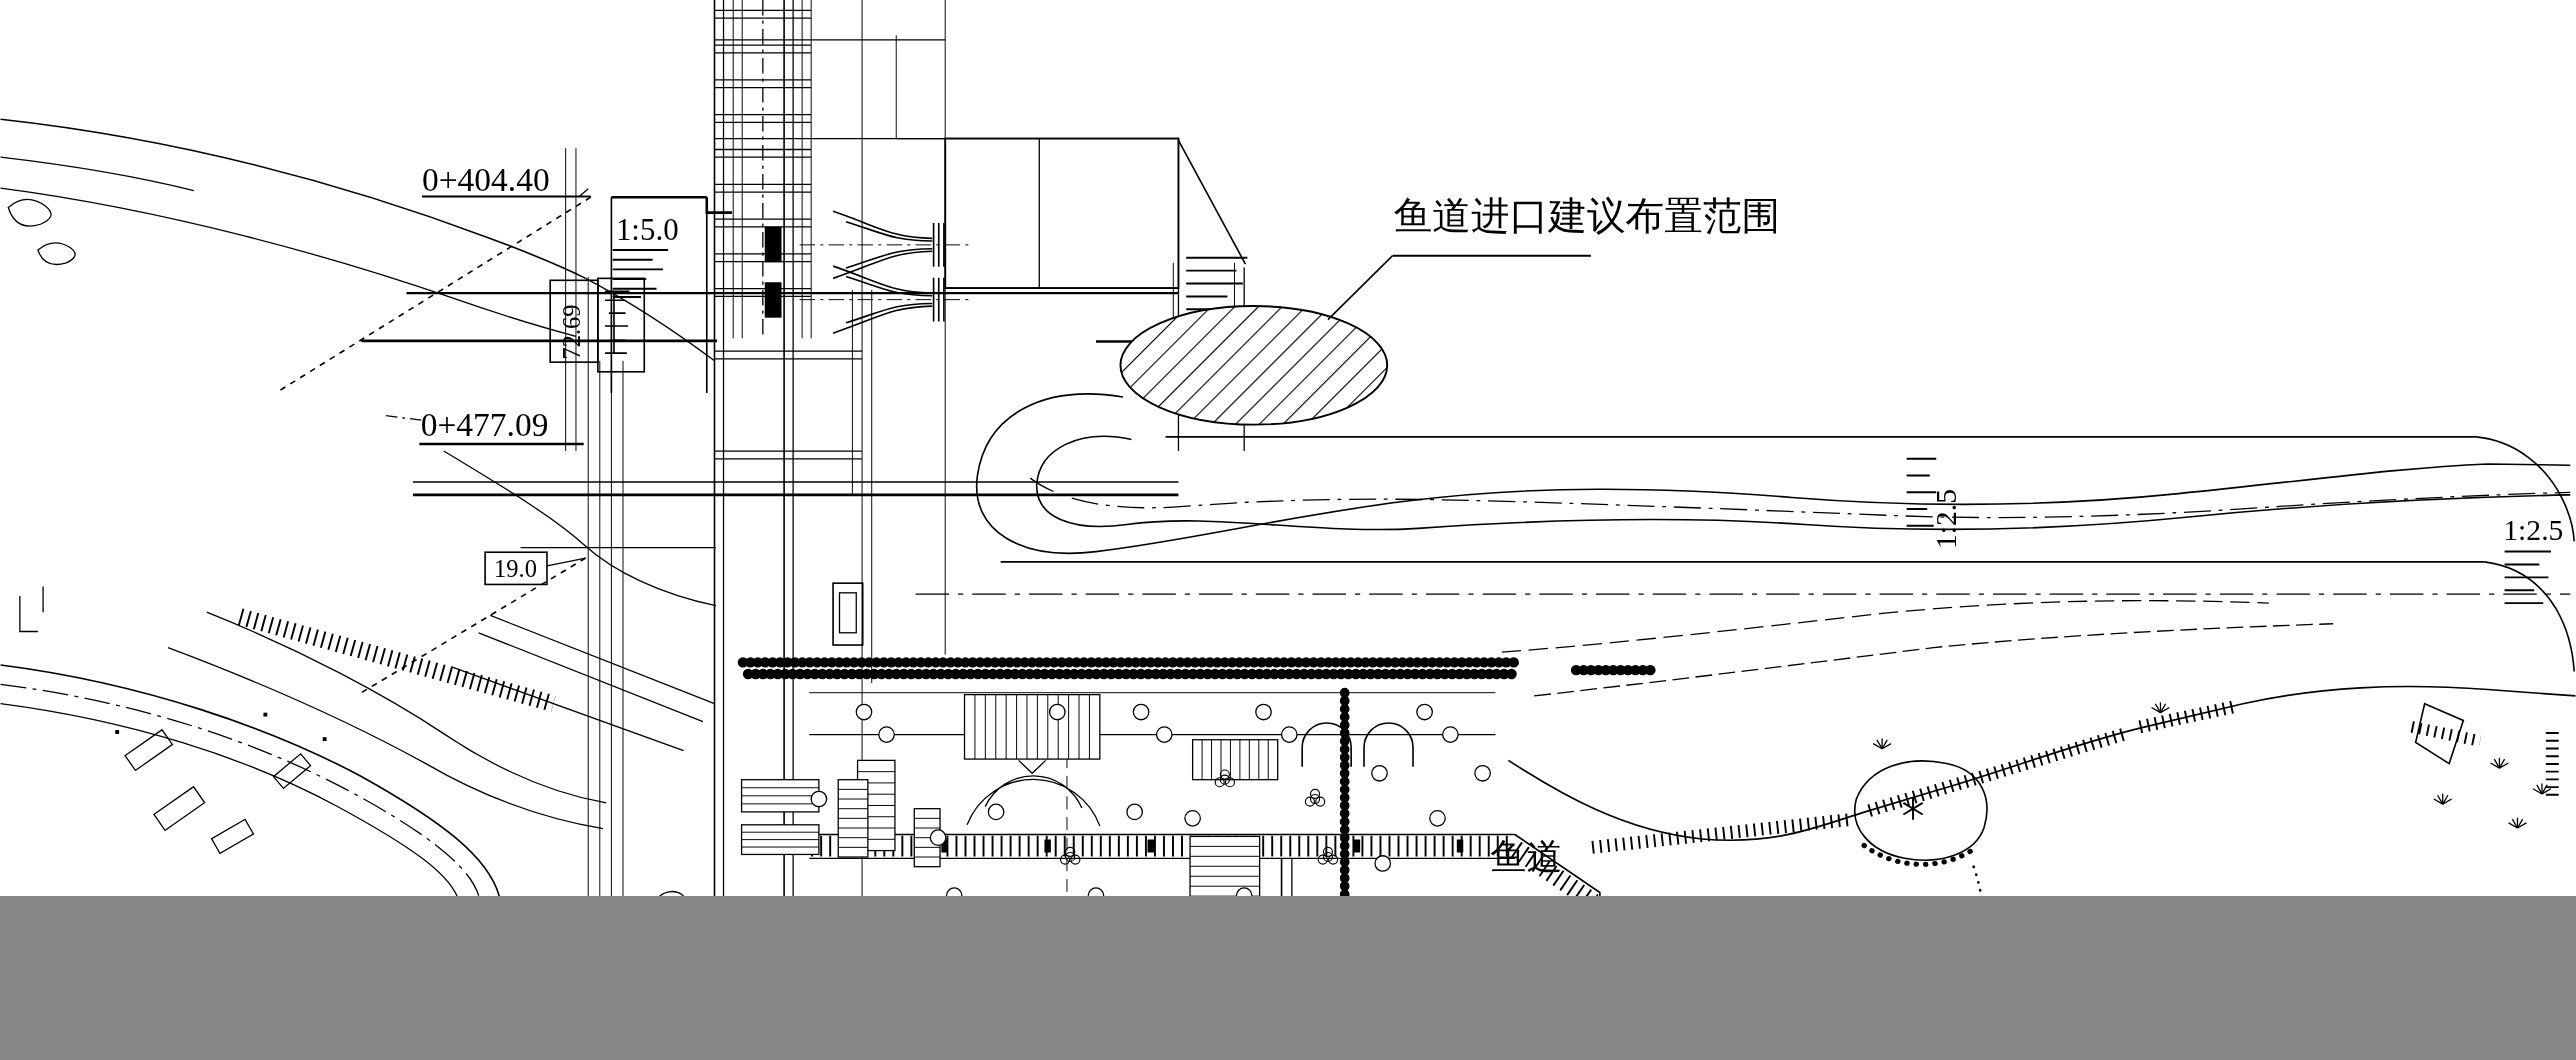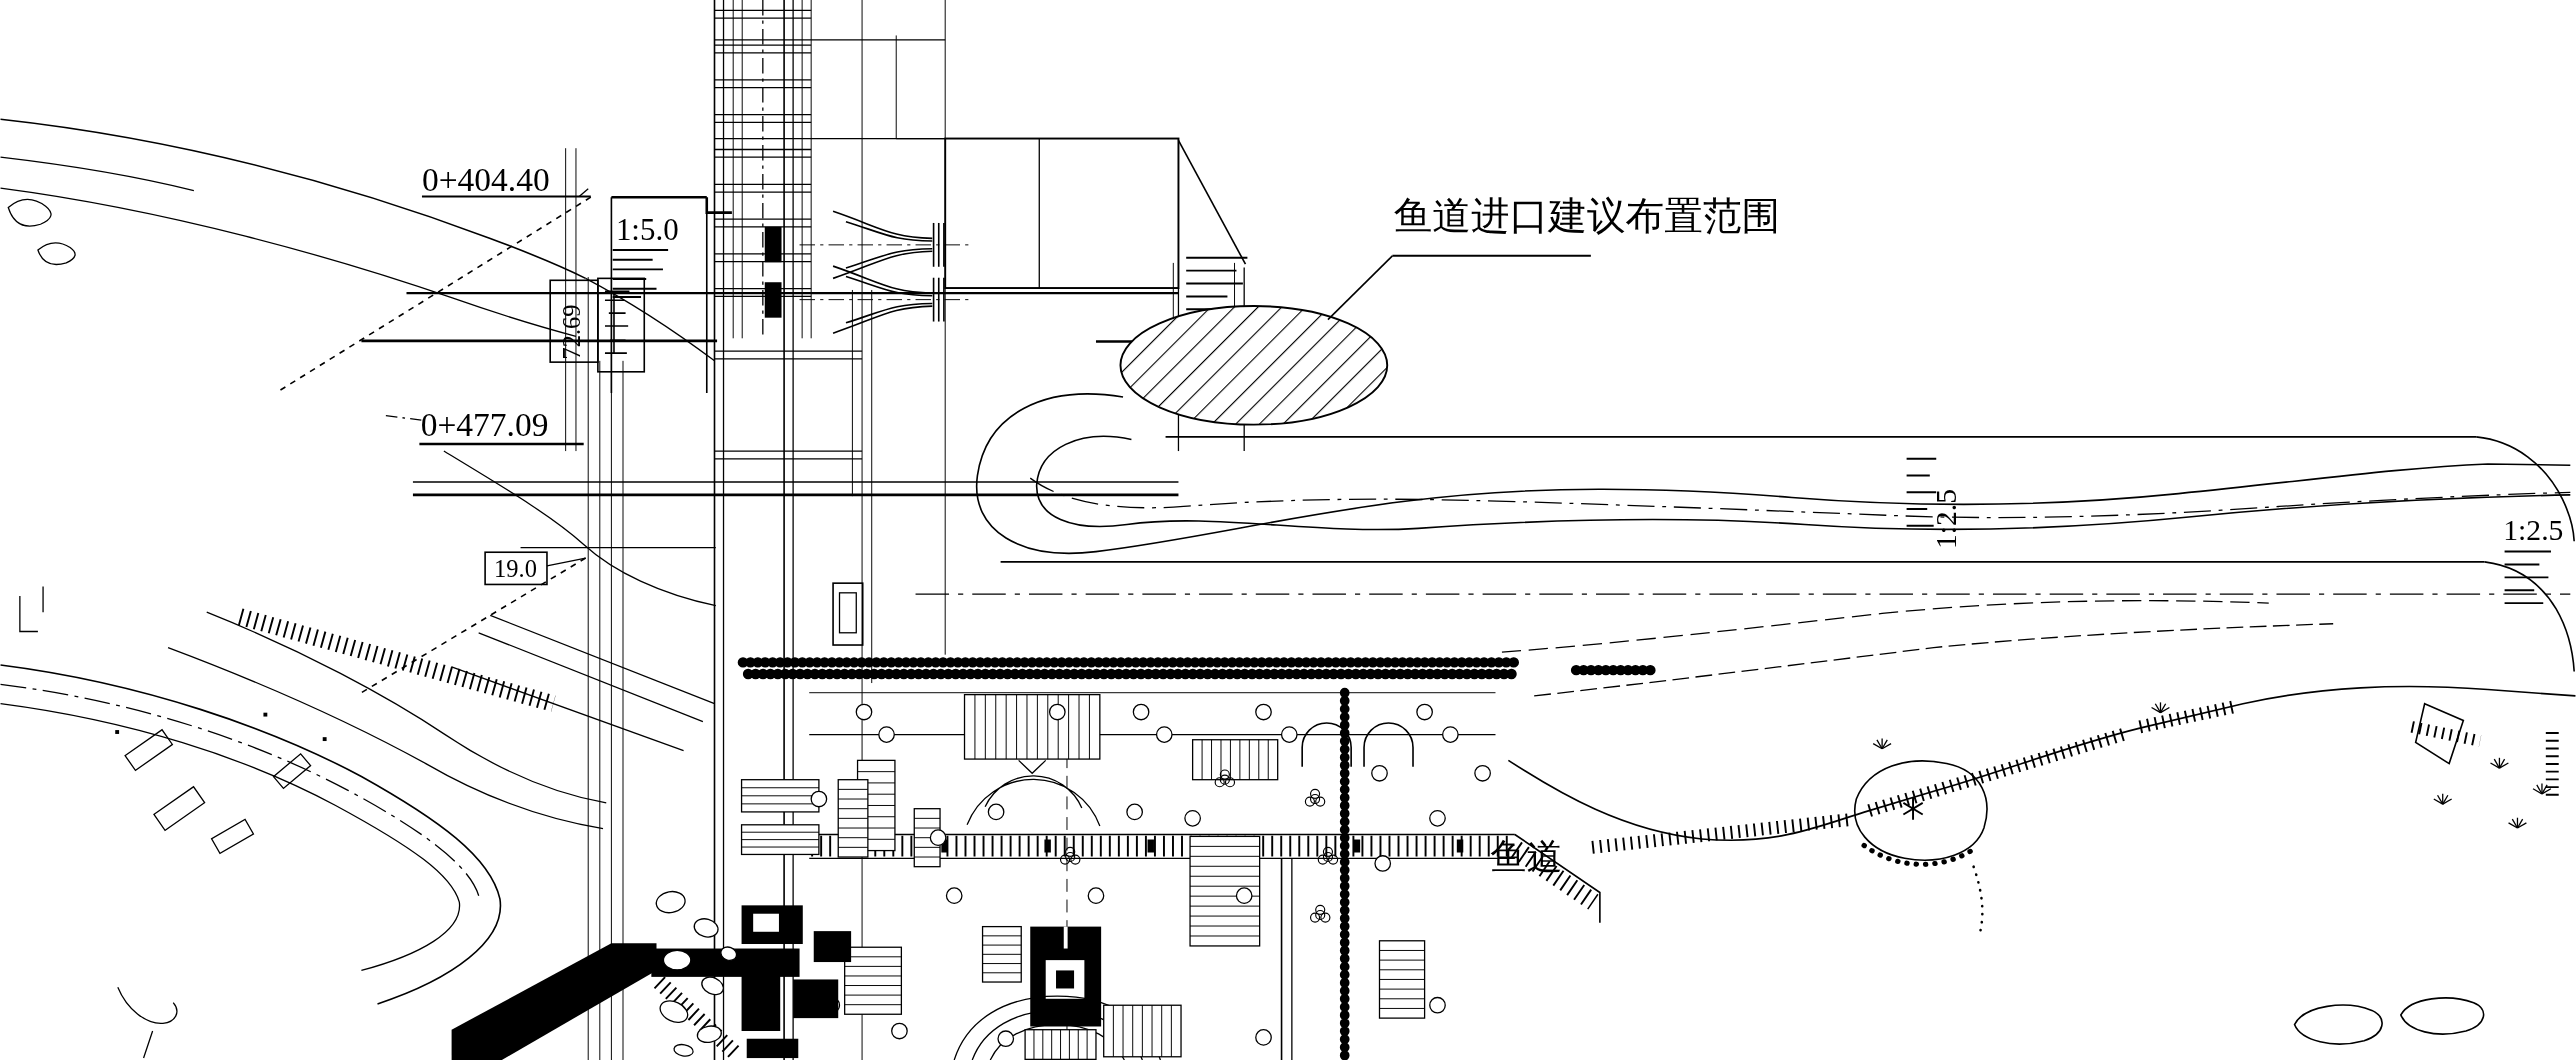--- a/index.html
+++ b/index.html
@@ -1,17 +1,17 @@
 <!DOCTYPE html>
 <html style="font-size:10.3px"><head>
 <meta charset="utf-8">
 <style>
   html,body{margin:0;padding:0;background:#888;}
   .stage{
-    position:relative;width:2576px;height:1060px;background:#ffffff;
+    position:relative;width:2576px;height:896px;background:#ffffff;
     font-family:"Liberation Serif","DejaVu Serif",serif;overflow:hidden;
   }
   svg{position:absolute;left:0;top:0;display:block;}
   .ln{stroke:#000;fill:none;}
   .t{fill:#000;stroke:none;}
 </style>
 </head>
 <body>
 
 <div class="stage">

